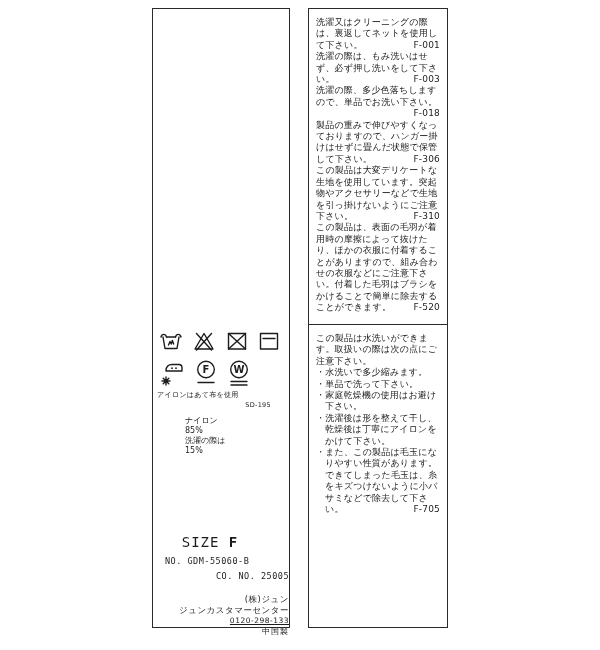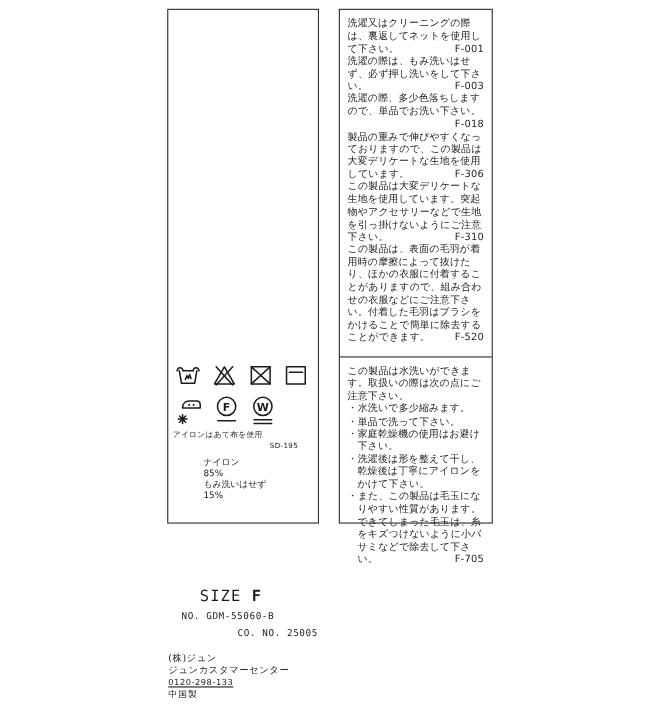--- a/index.html
+++ b/index.html
@@ -2,21 +2,21 @@
 <html><head>
 <meta charset="utf-8">
 <style>
   * { margin:0; padding:0; box-sizing:border-box; }
   html,body { background:#fff; }
   .page {
     position:relative; width:600px; height:650px; background:#ffffff;
     font-family:"DejaVu Sans", sans-serif; color:#1c1c1c; overflow:hidden;
   }
   .panel {
-    position:absolute; top:8px; height:468px; background:#fff;
+    position:absolute; top:8px; height:620px; background:#fff;
     border:1.3px solid #2b2b2b;
   }
   .panel-left  { left:152px; width:138px; }
   .panel-right { left:308px; width:140px; }
 
   
   .rt-top {
     height:316px; border-bottom:1.2px solid #2b2b2b;
     padding:8px 7px 0 7px; overflow:hidden;
   }
@@ -36,21 +36,21 @@
   .sym svg { display:block; }
   .iron-note { margin-top:3px; padding-left:4px; font-size:7px; letter-spacing:0.3px; }
   .lot-code { margin-top:1px; padding-right:18px; text-align:right; font-size:6.5px; letter-spacing:0.3px; }
   .comp { margin:7px 22px 0 32px; font-size:8px; line-height:10px; }
   .comp-row { display:flex; justify-content:space-between;flex-direction:column; }
   .id-block { font-family:"DejaVu Sans Mono", monospace; }
   .size-line { margin-top:78px; text-align:center; padding-right:22px; font-size:14px; letter-spacing:1px; }
   .size-line .size-val { font-weight:bold; }
   .no-line { margin-top:6px; padding-left:12px; font-size:8.5px; letter-spacing:0.5px; }
   .co-line { margin-top:5px; padding-left:12px; font-size:8.5px; letter-spacing:0.5px;text-align:right; }
-  .company-block { margin-top:13px; text-align:left; }
+  .company-block { margin-top:13px; text-align:right; }
   .company-name { font-size:8.5px; line-height:11px; letter-spacing:0.5px; }
   .customer-center { font-size:8.5px; line-height:11px; letter-spacing:0.5px; }
   .phone { font-size:7.5px; line-height:10px; letter-spacing:0.5px;text-decoration:underline; }
   .origin { font-size:8px; line-height:11px; letter-spacing:1px; }
 
   .icon-stroke { stroke:#1c1c1c; stroke-width:1.4; fill:none; stroke-linecap:round; stroke-linejoin:round; }
   .icon-fill { fill:#1c1c1c; stroke:none; }
   .icon-letter { font-family:"DejaVu Sans", sans-serif; font-weight:bold; font-size:10px; fill:#1c1c1c; }
 </style>
 </head>
@@ -120,21 +120,21 @@
 
     <div class="iron-note">アイロンはあて布を使用</div>
     <div class="lot-code">SD-195</div>
 
     <div class="comp">
       <div class="comp-row">
         <span>ナイロン</span>
         <span>85%</span>
       </div>
       <div class="comp-row">
-        <span>もみ洗いはせず</span>
+        <span>洗濯の際は</span>
         <span>15%</span>
       </div>
     </div>
 
     <div class="id-block">
       <div class="size-line">
         <span>SIZE</span>
         <span class="size-val">F</span>
       </div>
       <div class="no-line">NO. GDM-55060-B</div>
@@ -158,21 +158,21 @@
       </p>
       <p class="inst">
         <span>洗濯の際は、もみ洗いはせず、必ず押し洗いをして下さい。</span>
         <span class="code">F-003</span>
       </p>
       <p class="inst">
         <span>洗濯の際、多少色落ちしますので、単品でお洗い下さい。</span>
         <span class="code">F-018</span>
       </p>
       <p class="inst">
-        <span>製品の重みで伸びやすくなっておりますので、この製品は大変デリケートな生地を使用しています。</span>
+        <span>製品の重みで伸びやすくなっておりますので、ハンガー掛けはせずに畳んだ状態で保管して下さい。</span>
         <span class="code">F-306</span>
       </p>
       <p class="inst">
         <span>この製品は大変デリケートな生地を使用しています。突起物やアクセサリーなどで生地を引っ掛けないようにご注意下さい。</span>
         <span class="code">F-310</span>
       </p>
       <p class="inst">
         <span>この製品は、表面の毛羽が着用時の摩擦によって抜けたり、ほかの衣服に付着することがありますので、組み合わせの衣服などにご注意下さい。付着した毛羽はブラシをかけることで簡単に除去することができます。</span>
         <span class="code">F-520</span>
       </p>

